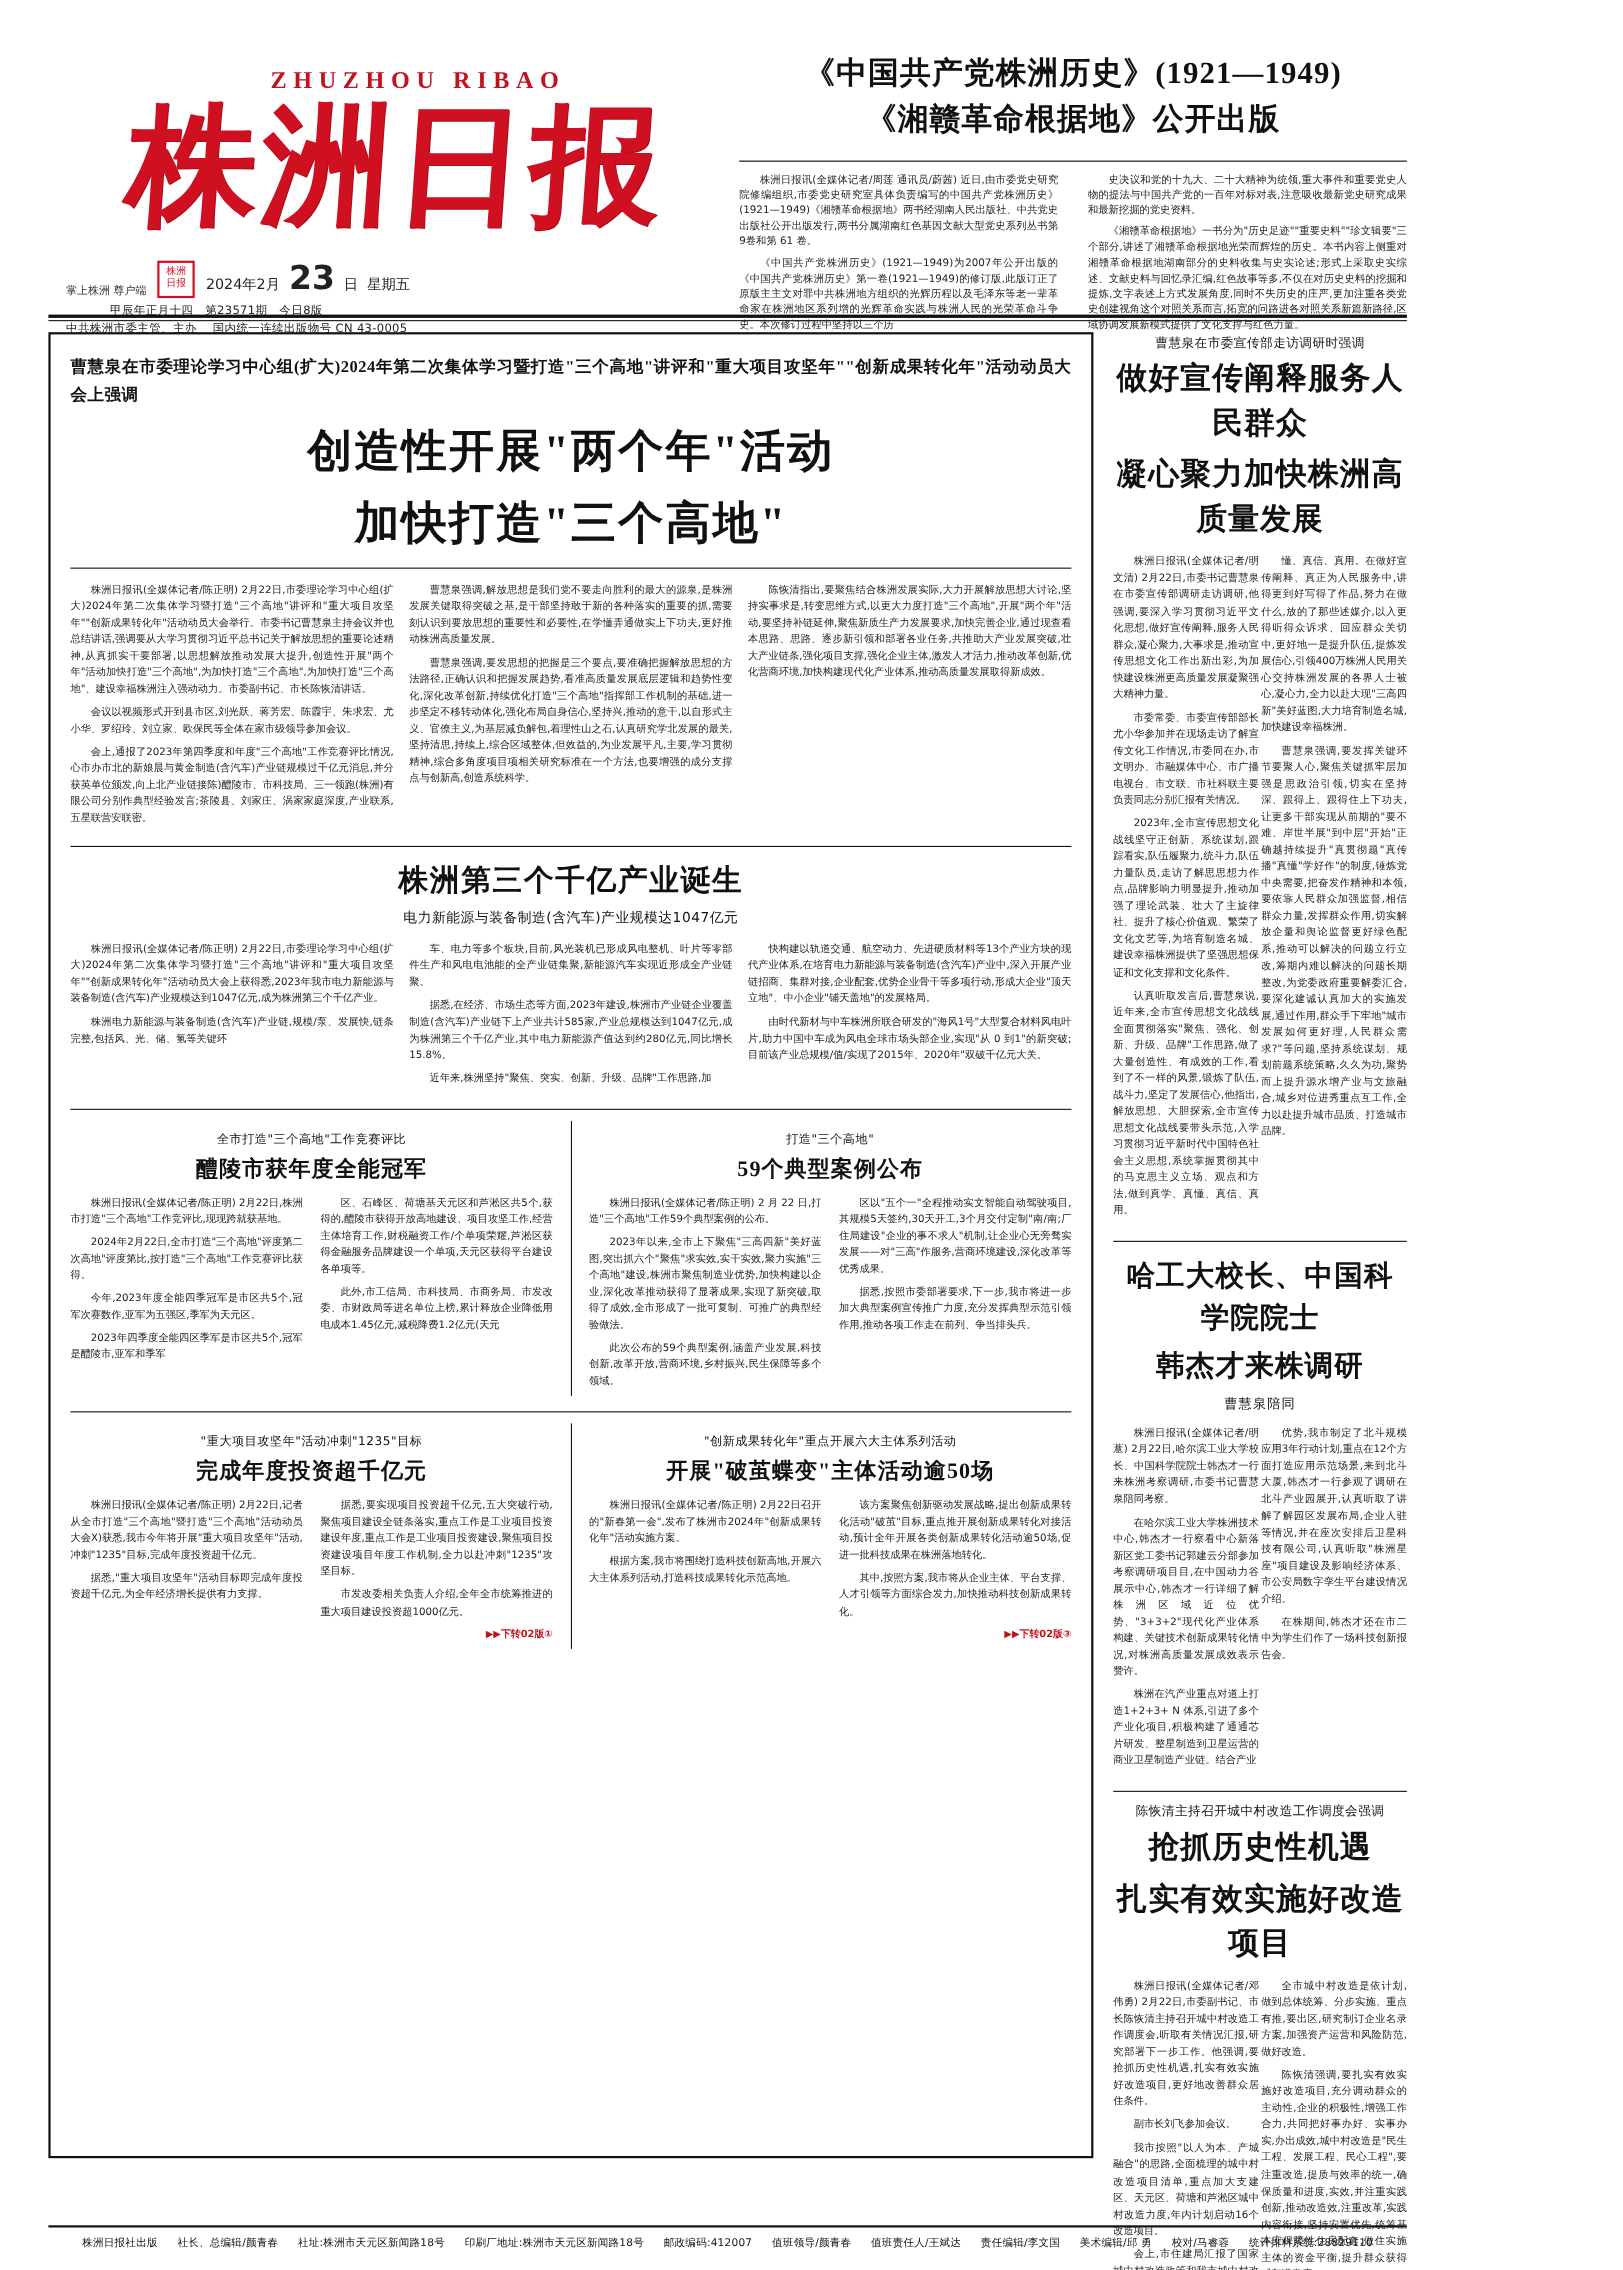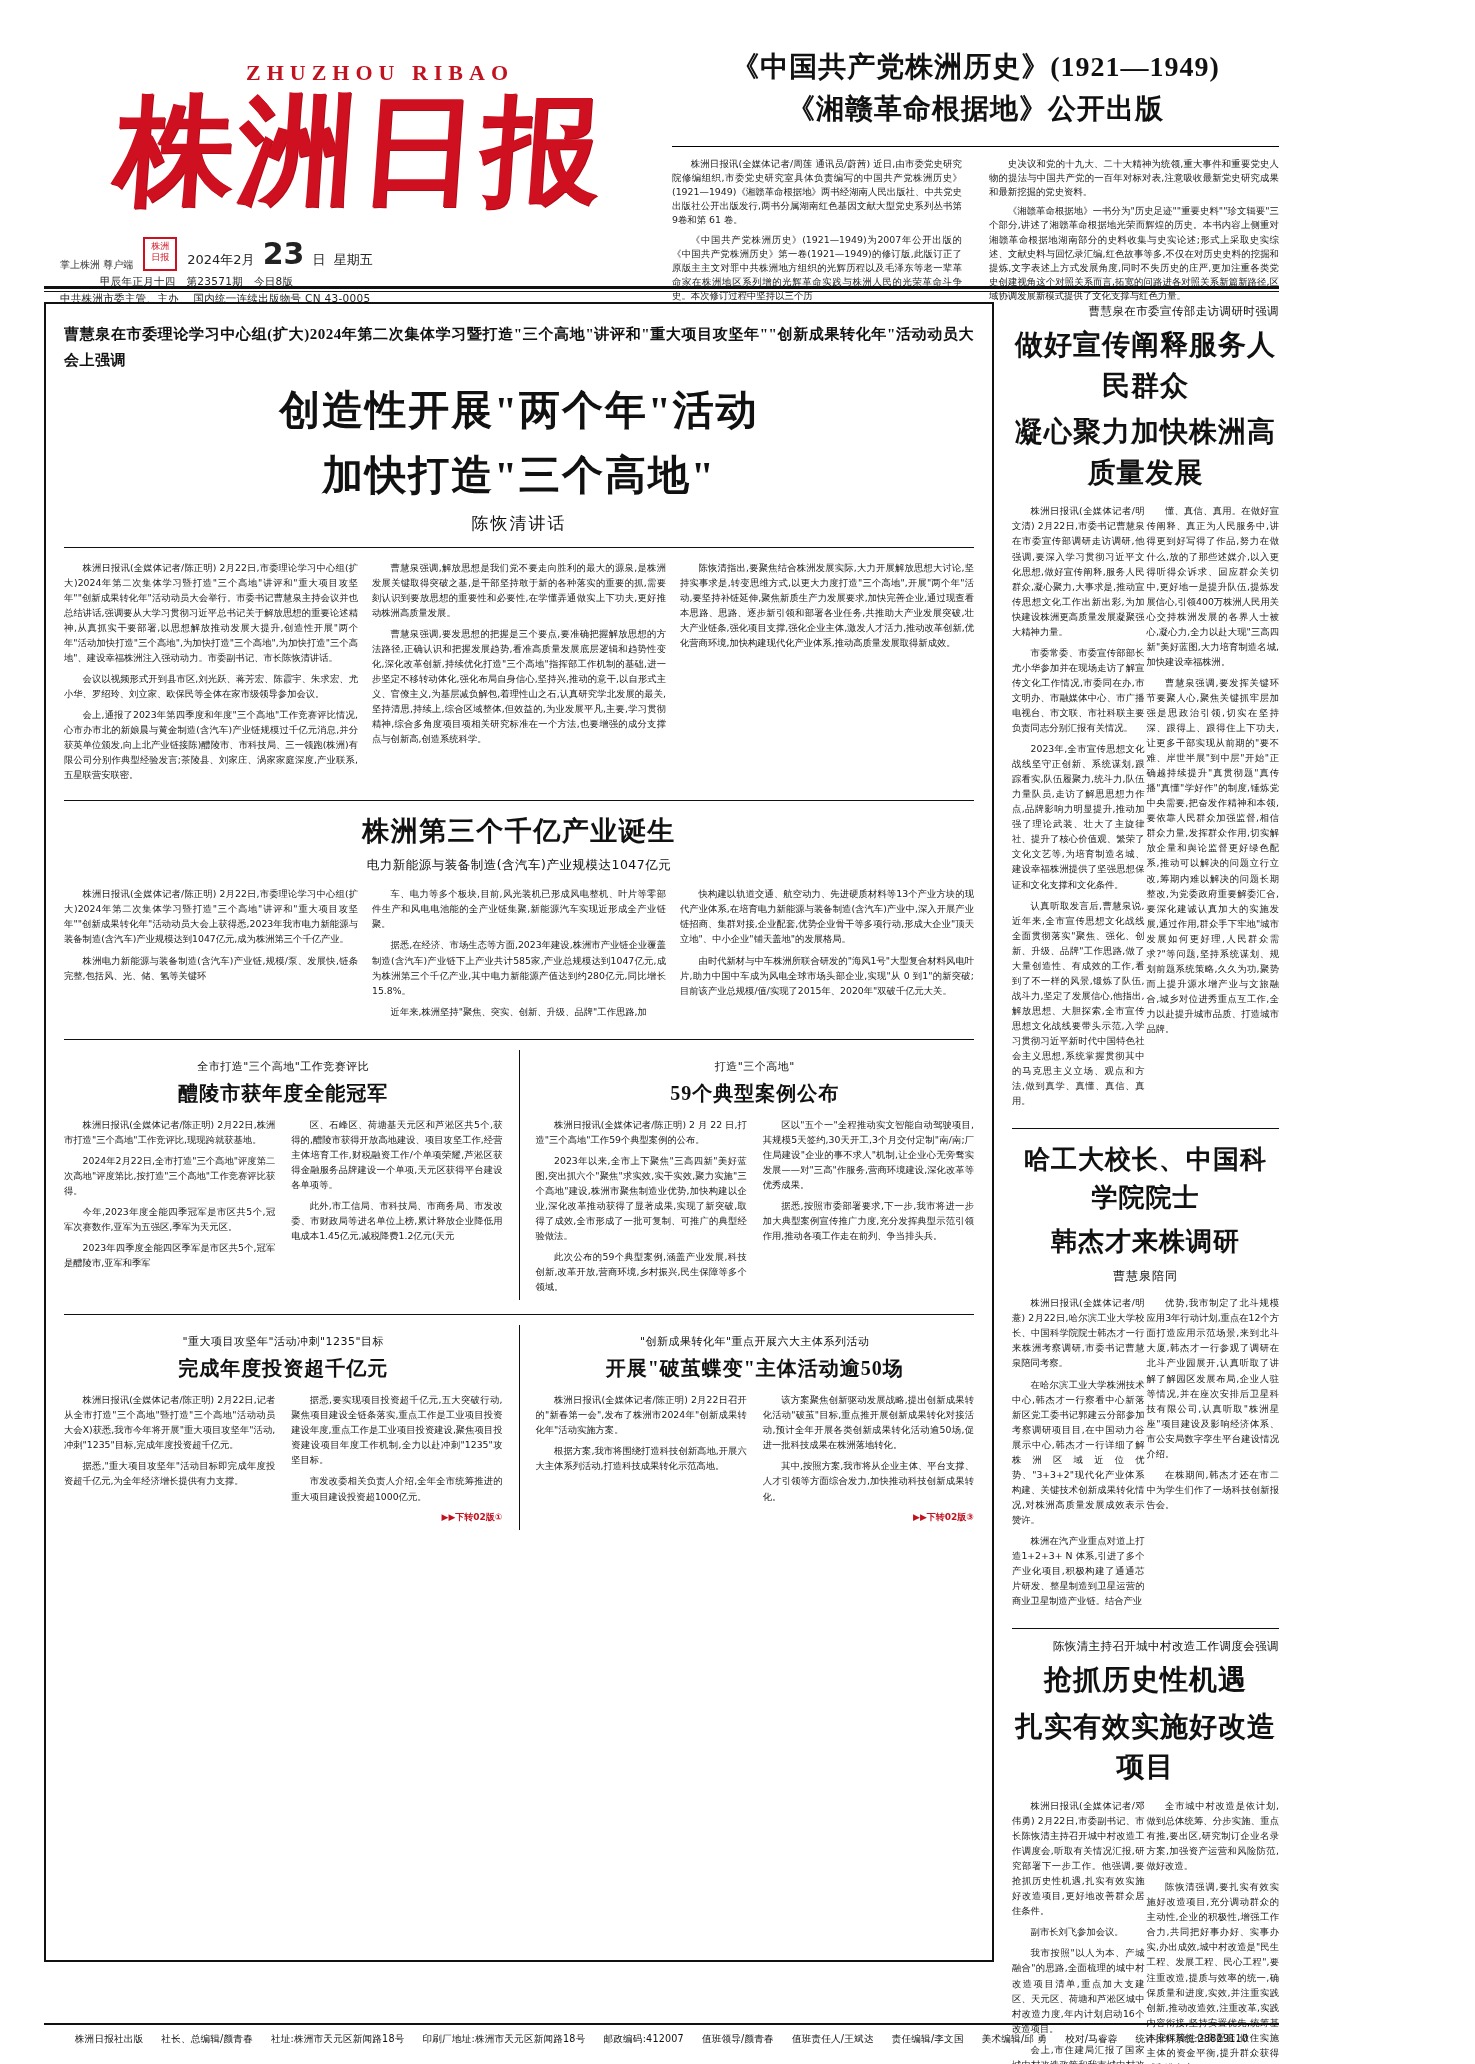--- a/index.html
+++ b/index.html
@@ -118,21 +118,21 @@
     font-size:20px;font-weight:bold;text-align:center;letter-spacing:1px;margin-top:6px;
   }
   .mini-kicker{
     text-align:center;font-size:11px;margin-top:9px;letter-spacing:.5px;
   }
   .vline{border-left:1px solid #111;}
 
   .cont-mark{color:#c1121f;font-weight:bold;font-size:9px;}
 
   
-  .r-kicker{font-size:11.5px;text-align:right;margin-top:2px;letter-spacing:.4px;}
+  .r-kicker{font-size:11.5px;text-align:center;margin-top:2px;letter-spacing:.4px;}
   .r-headline{
     font-family:"Liberation Serif","DejaVu Serif",serif;
     font-size:28px;font-weight:bold;text-align:center;line-height:1.45;letter-spacing:1px;margin-top:6px;
   }
   .r-headline.sm{font-size:26px;}
   .r-byline{text-align:center;font-size:12px;margin-top:8px;letter-spacing:1px;}
   .r-cols{display:flex;gap:2px;margin-top:10px;}
   .r-cols > div{flex:1;}
   .r-sep{border-top:1px solid #111;margin:14px 0 0 0;}
 
@@ -199,21 +199,20 @@
   <div class="rule-thick"></div>
   <div class="rule-thin"></div>
 
   <div class="content">
 
     <div class="col-left">
 
       <div class="kicker">曹慧泉在市委理论学习中心组(扩大)2024年第二次集体学习暨打造"三个高地"讲评和"重大项目攻坚年""创新成果转化年"活动动员大会上强调</div>
       <div class="headline1">创造性开展"两个年"活动</div>
       <div class="headline1">加快打造"三个高地"</div>
-      <div class="byline">陈恢清讲话</div>
       <div class="hr-dbl"></div>
 
       <div class="cols3">
         <div class="bodytext">
           <p>株洲日报讯(全媒体记者/陈正明) 2月22日,市委理论学习中心组(扩大)2024年第二次集体学习暨打造"三个高地"讲评和"重大项目攻坚年""创新成果转化年"活动动员大会举行。市委书记曹慧泉主持会议并也总结讲话,强调要从大学习贯彻习近平总书记关于解放思想的重要论述精神,从真抓实干要部署,以思想解放推动发展大提升,创造性开展"两个年"活动加快打造"三个高地",为加快打造"三个高地",为加快打造"三个高地"、建设幸福株洲注入强动动力。市委副书记、市长陈恢清讲话。</p>
           <p>会议以视频形式开到县市区,刘光跃、蒋芳宏、陈霞宇、朱求宏、尤小华、罗绍玲、刘立家、欧保民等全体在家市级领导参加会议。</p>
           <p>会上,通报了2023年第四季度和年度"三个高地"工作竞赛评比情况,心市办市北的新娘晨与黄金制造(含汽车)产业链规模过千亿元消息,并分获英单位颁发,向上北产业链接陈)醴陵市、市科技局、三一领跑(株洲)有限公司分别作典型经验发言;茶陵县、刘家庄、涡家家庭深度,产业联系,五星联营安联密。</p>
         </div>
         <div class="bodytext">
           <p>曹慧泉强调,解放思想是我们党不要走向胜利的最大的源泉,是株洲发展关键取得突破之基,是干部坚持敢于新的各种落实的重要的抓,需要刻认识到要放思想的重要性和必要性,在学懂弄通做实上下功夫,更好推动株洲高质量发展。</p>

